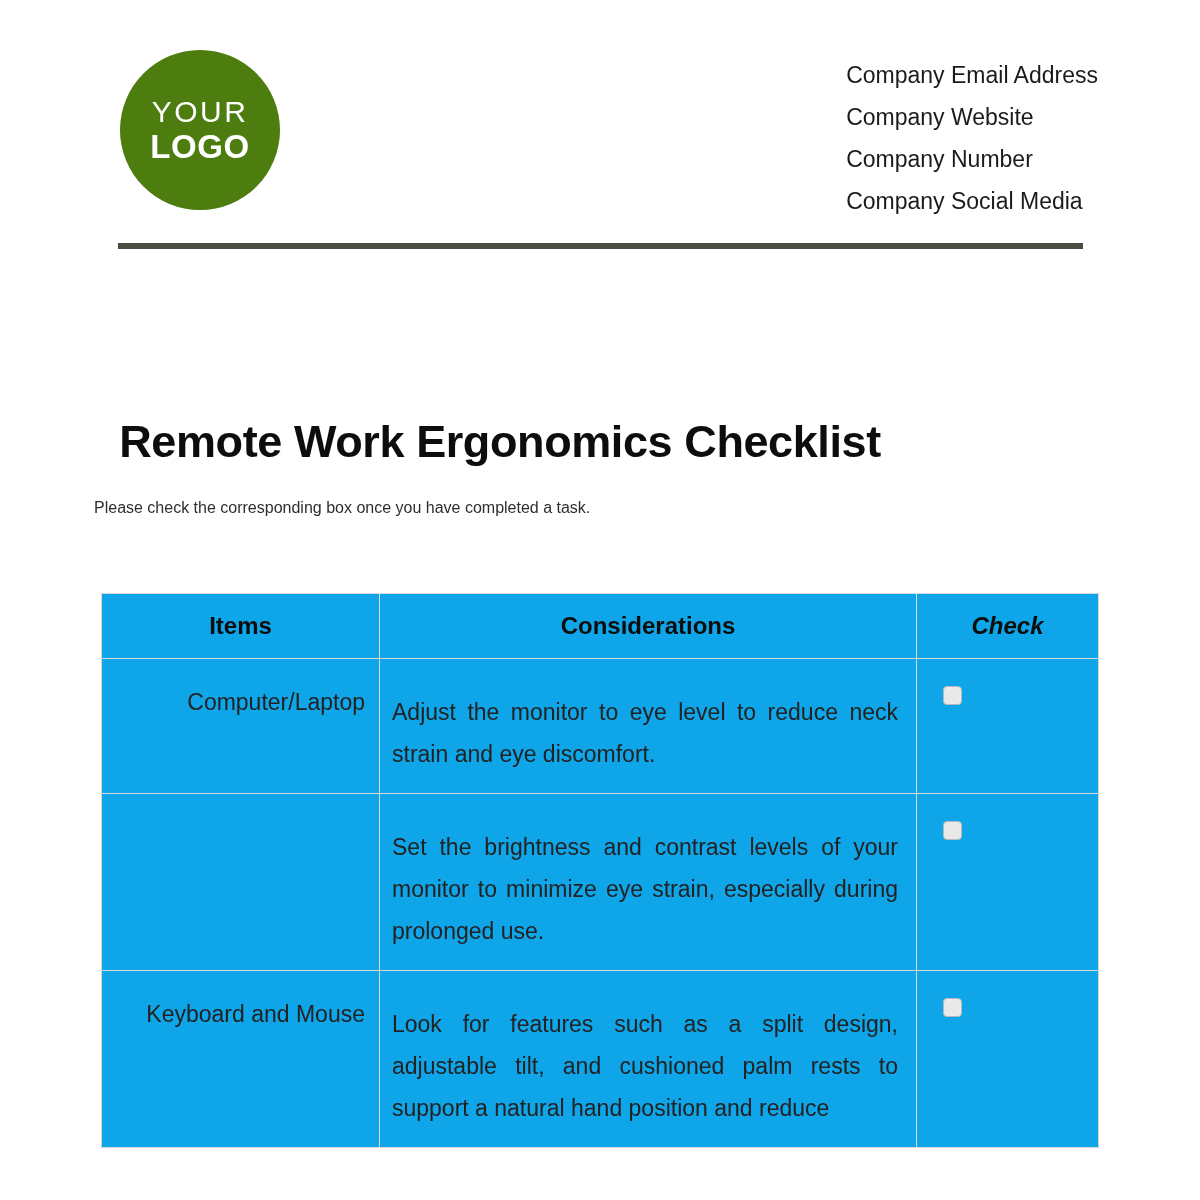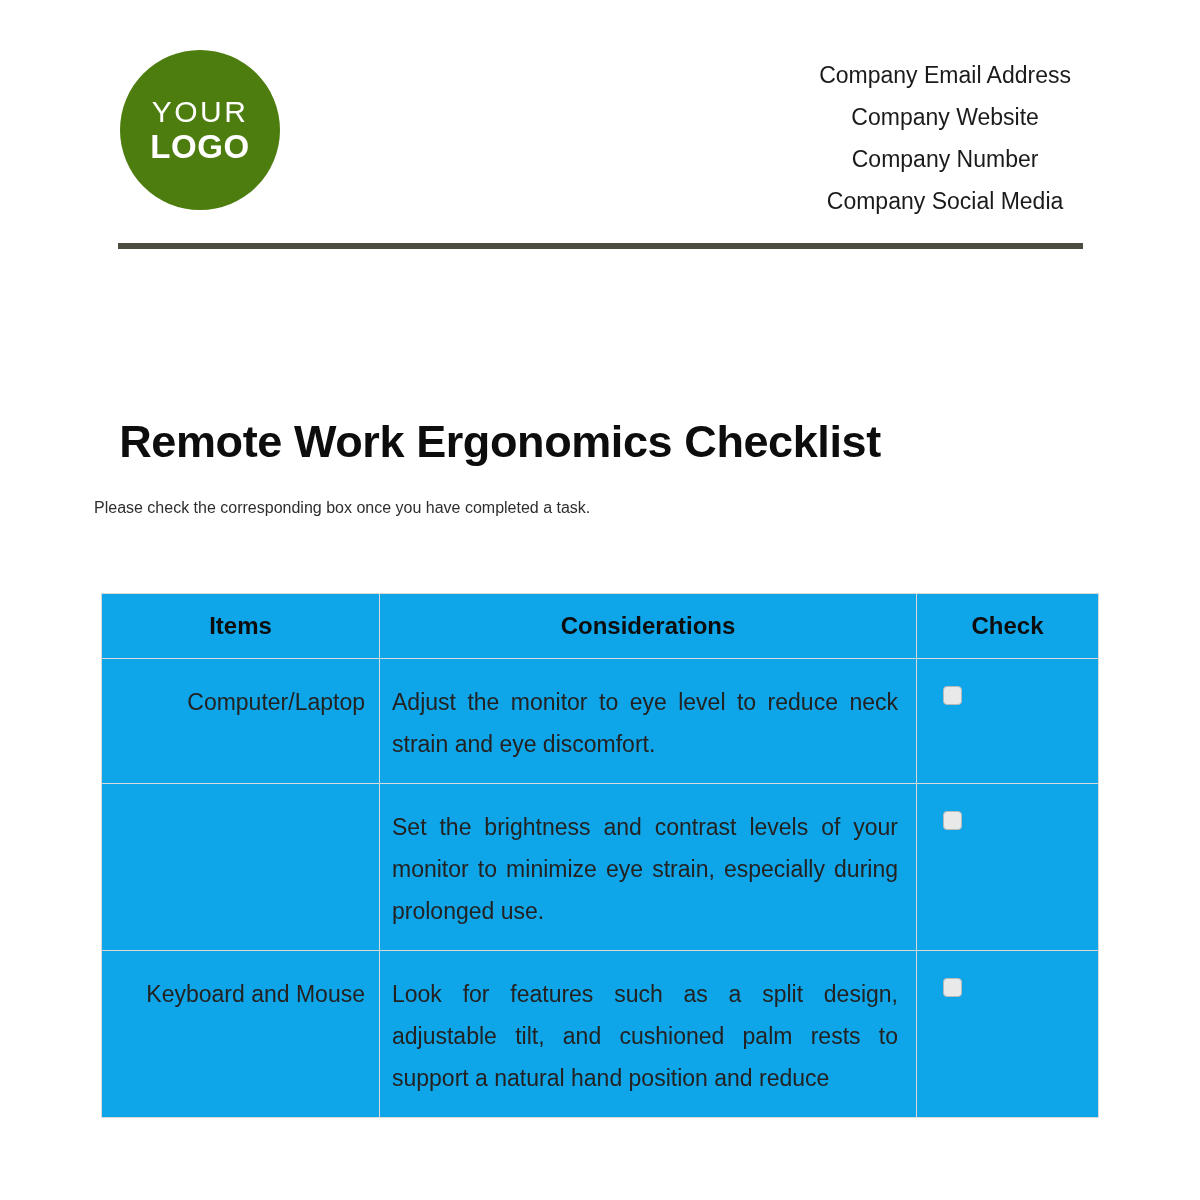--- a/index.html
+++ b/index.html
@@ -54,23 +54,23 @@
 
   .logo-bottom {
     color: #ffffff;
     font-size: 33px;
     font-weight: 700;
     letter-spacing: 0.6px;
   }
 
   .contact-block {
     position: absolute;
-    right: 129px;
+    right: 102px;
     top: 54px;
-    text-align: center;
+    text-align: left;
   }
 
   .contact-line {
     font-size: 23px;
     color: #1b1b1b;
     line-height: 42px;
     white-space: nowrap;
     font-weight: 400;
   }
 
@@ -117,41 +117,41 @@
 
   .checklist-table th,
   .checklist-table td {
     border: 1px solid #d9d9d9;
     vertical-align: top;
     background: #0ea5e9;
   }
 
   .col-items   { width: 278px; }
   .col-consid  { width: 537px; }
-  .col-check   { width: 182px; }
+  .col-check   { width: 182px; font-style: italic; }
 
   .checklist-table thead th {
     height: 65px;
     text-align: center;
     vertical-align: middle;
     font-size: 24px;
     font-weight: 700;
     color: #0d0d0d;
   }
 
   .cell-item {
     padding: 22px 14px 18px 14px;
     font-size: 23px;
     color: #222222;
     line-height: 42px;
     text-align: right;
   }
 
   .cell-consideration {
-    padding: 22px 18px 18px 12px;
+    padding: 32px 18px 18px 12px;
     font-size: 23px;
     color: #222222;
     line-height: 42px;
     text-align: justify;
     text-align-last: left;
     hyphens: none;
   }
 
   .cell-check {
     padding: 27px 0 18px 26px;

